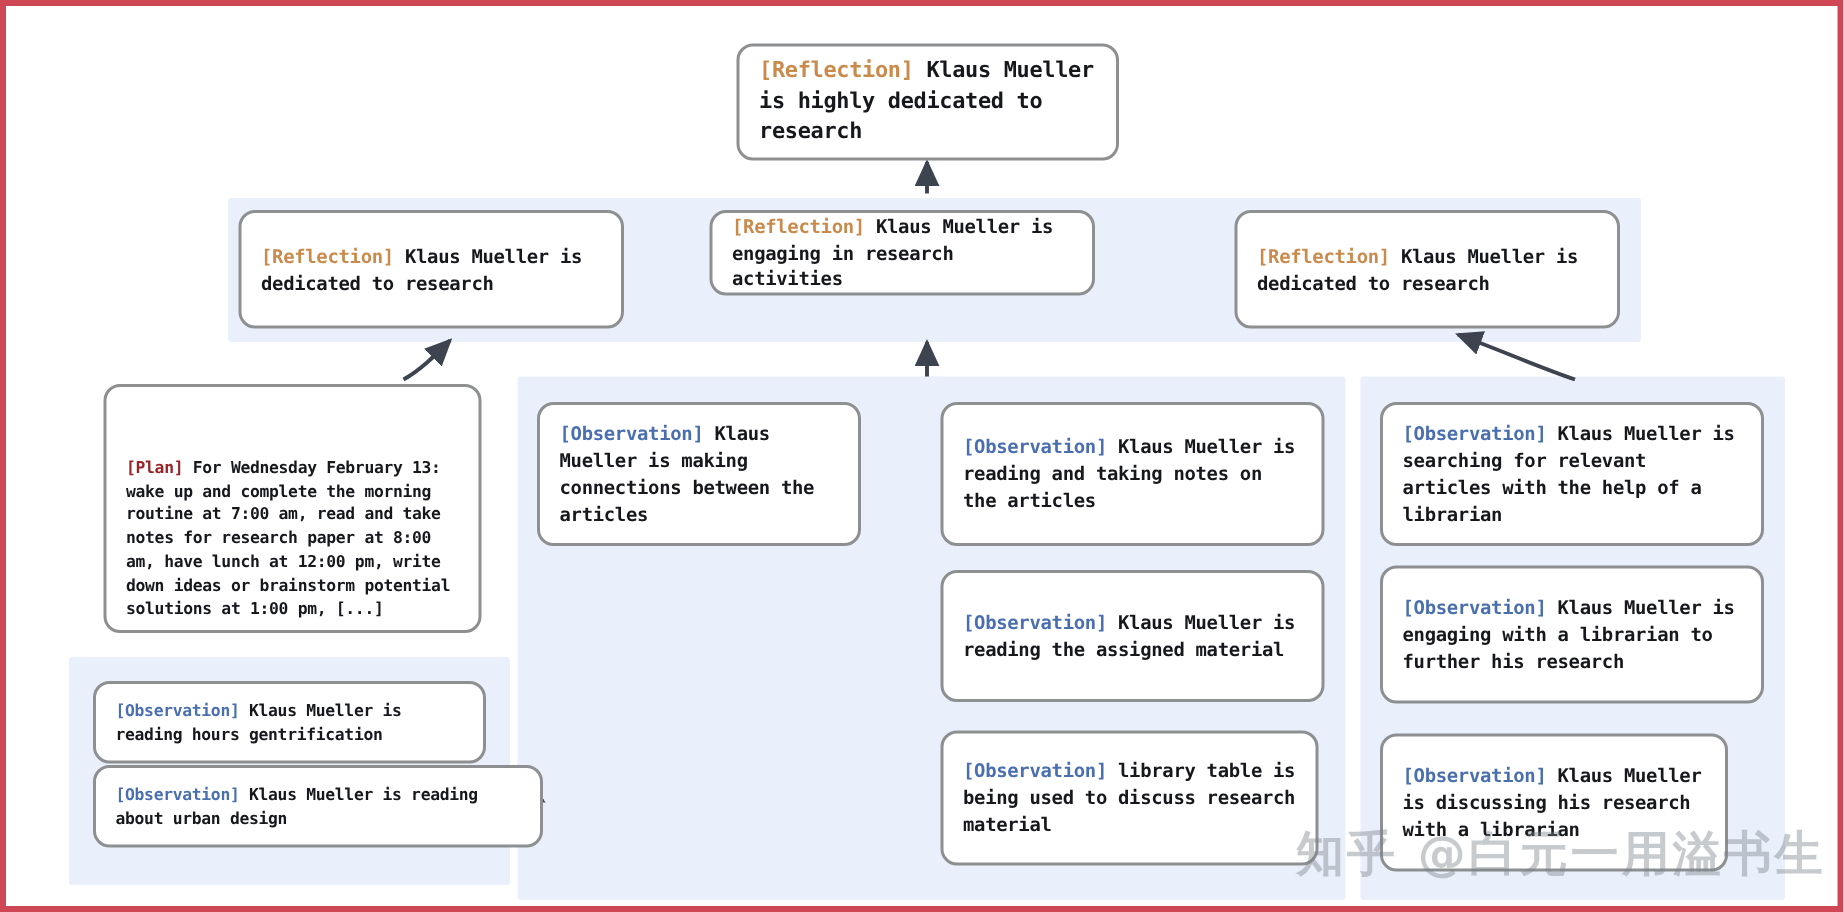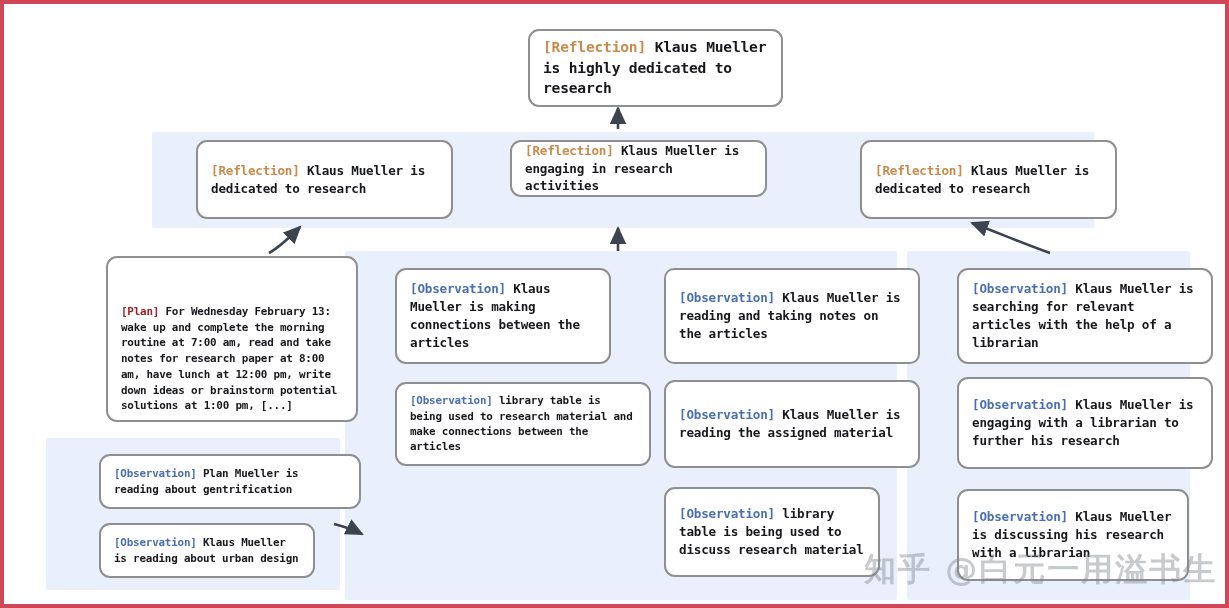--- a/index.html
+++ b/index.html
@@ -27,21 +27,20 @@
     background:#ffffff;
     border:2.5px solid #8d8f91;
     border-radius:11px;
     box-sizing:border-box;
     display:flex;
     align-items:center;
     padding:6px 13px;
     color:#16181c;
     font-weight:bold;
     letter-spacing:-0.2px;
-    margin-left:37px;
   }
   .node .txt{
     display:block;
     width:100%;
     line-height:1.42;
   }
   .tag{font-weight:bold;}
   .tag-reflection{color:#c98a4b;}
   .tag-observation{color:#4a6fb0;}
   .tag-plan{color:#9b2226;}
@@ -113,51 +112,46 @@
   </div>
 
   <div class="node fs11 plan-node" style="left:65px;top:252px;width:252px;height:166px;align-items:flex-end;padding-top:12px;">
     <span class="txt">
       <span class="tag tag-plan">[Plan]</span><span> For Wednesday February 13: wake up and complete the morning routine at 7:00 am, read and take notes for research paper at 8:00 am, have lunch at 12:00 pm, write down ideas or brainstorm potential solutions at 1:00 pm, [...]</span>
     </span>
   </div>
 
   <div class="node fs11" style="left:58px;top:450px;width:262px;height:55px;">
     <span class="txt">
-      <span class="tag tag-observation">[Observation]</span><span> Plan Mueller is reading about gentrification</span>
+      <span class="tag tag-observation">[Observation]</span><span> Klaus Mueller is reading hours gentrification</span>
     </span>
   </div>
-  <div class="node fs11" style="left:58px;top:519px;width:216px;height:55px;justify-content:flex-end;">
+  <div class="node fs11" style="left:58px;top:506px;width:300px;height:55px;justify-content:flex-end;">
     <span class="txt">
       <span class="tag tag-observation">[Observation]</span><span> Klaus Mueller is reading about urban design</span>
     </span>
   </div>
 
   <div class="node fs13" style="left:354px;top:264px;width:216px;height:96px;">
     <span class="txt">
       <span class="tag tag-observation">[Observation]</span><span> Klaus Mueller is making connections between the articles</span>
     </span>
   </div>
-  <div class="node fs11" style="left:354px;top:378px;width:256px;height:84px;">
-    <span class="txt">
-      <span class="tag tag-observation">[Observation]</span><span> library table is being used to research material and make connections between the articles</span>
-    </span>
-  </div>
 
-  <div class="node fs13" style="left:623px;top:264px;width:256px;height:96px;border-radius:10px;">
+  <div class="node fs13" style="left:623px;top:264px;width:256px;height:96px;">
     <span class="txt">
       <span class="tag tag-observation">[Observation]</span><span> Klaus Mueller is reading and taking notes on the articles</span>
     </span>
   </div>
   <div class="node fs13" style="left:623px;top:376px;width:256px;height:88px;">
     <span class="txt">
       <span class="tag tag-observation">[Observation]</span><span> Klaus Mueller is reading the assigned material</span>
     </span>
   </div>
-  <div class="node fs13" style="left:623px;top:483px;width:216px;height:90px;">
+  <div class="node fs13" style="left:623px;top:483px;width:252px;height:90px;">
     <span class="txt">
       <span class="tag tag-observation">[Observation]</span><span> library table is being used to discuss research material</span>
     </span>
   </div>
 
   <div class="node fs13" style="left:916px;top:264px;width:256px;height:96px;">
     <span class="txt">
       <span class="tag tag-observation">[Observation]</span><span> Klaus Mueller is searching for relevant articles with the help of a librarian</span>
     </span>
   </div>

